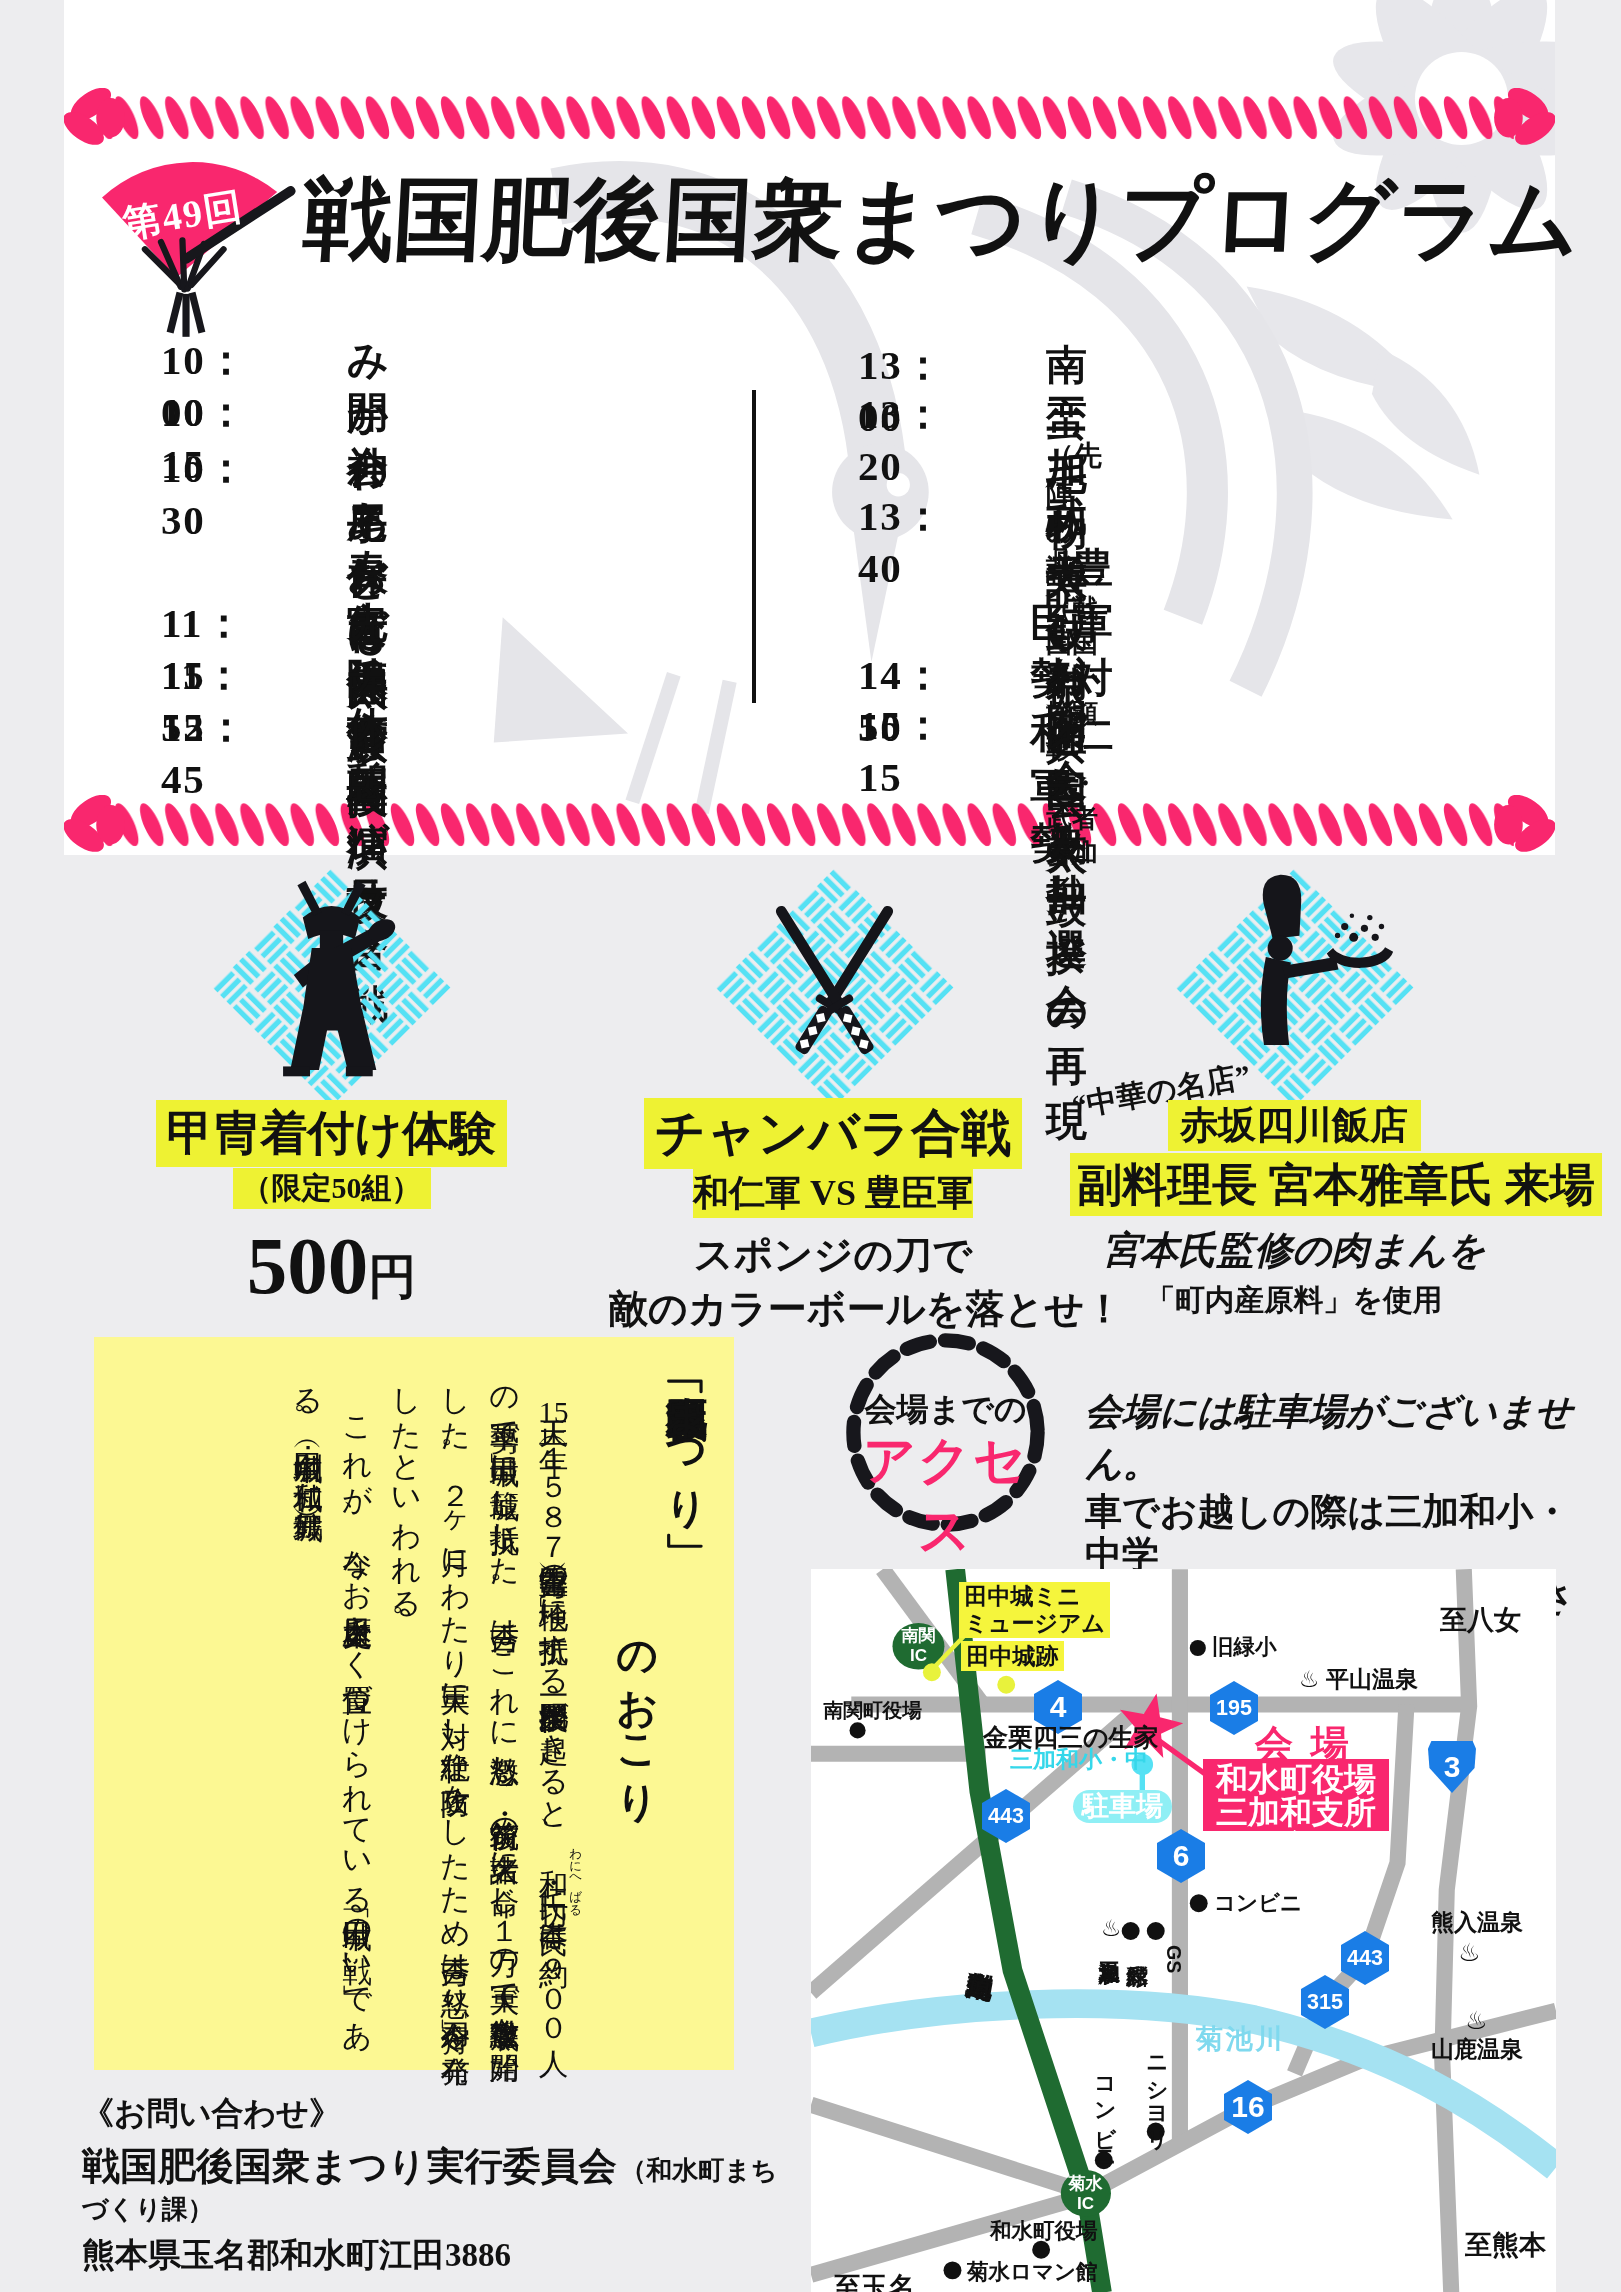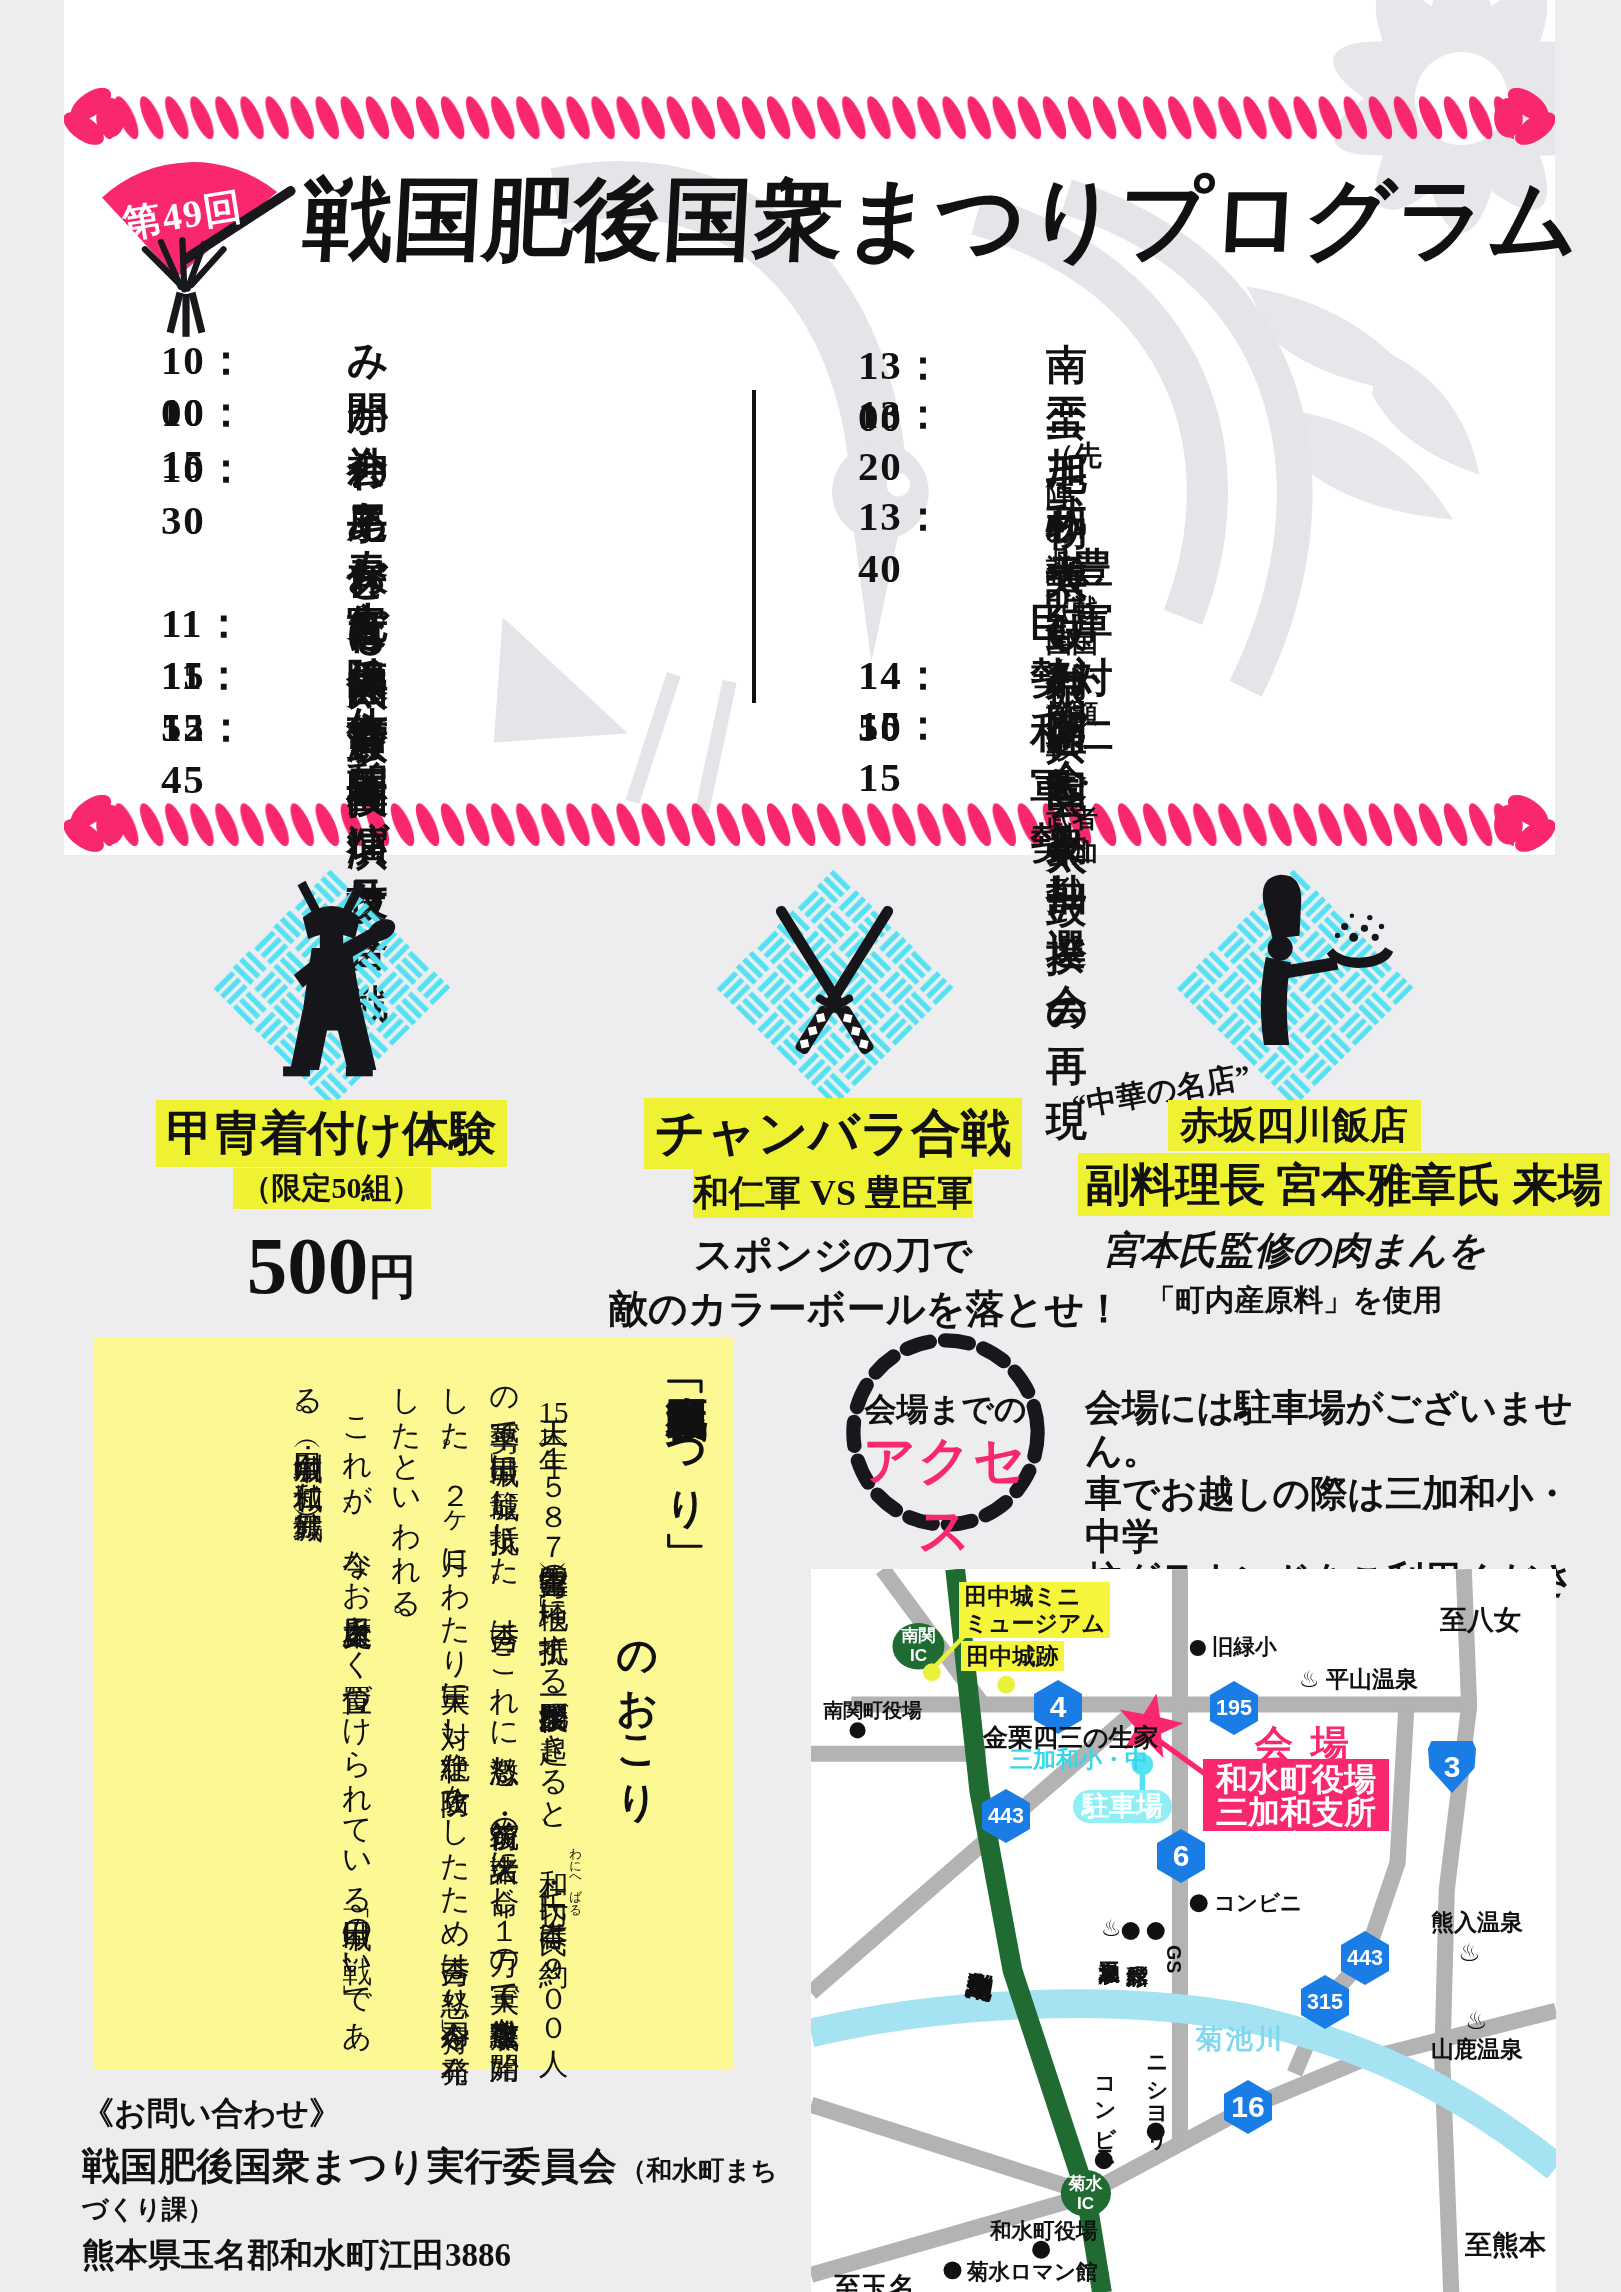--- a/index.html
+++ b/index.html
@@ -252,42 +252,42 @@
 <div class="abs center" style="left:609px;top:1098px;width:448px;">
   <div><span class="hl b" style="font-size:50px;">チャンバラ合戦</span></div>
   <div style="margin-top:0;"><span class="hl b" style="font-size:36px;padding:0 0;">和仁軍 VS 豊臣軍</span></div>
   <div class="b" style="font-size:39px;margin-top:10.7px;">スポンジの刀で</div>
   <div class="b" style="font-size:39px;white-space:nowrap;">敵のカラーボールを落とせ！</div>
 </div>
 
 <div class="abs" style="left:1071px;top:1071px;font-size:30px;font-weight:bold;transform:rotate(-10deg);">“中華の名店”</div>
 <div class="abs center" style="left:1070px;top:1100px;width:448px;">
   <div><span class="hl b" style="font-size:38px;padding:0 12.5px;">赤坂四川飯店</span></div>
-  <div style="margin-top:1.8px;margin-left:8px;"><span class="hl b" style="font-size:45px;white-space:nowrap;padding:1.8px 7.2px;">副料理長 宮本雅章氏 来場</span></div>
+  <div style="margin-top:1.8px;"><span class="hl b" style="font-size:45px;white-space:nowrap;padding:1.8px 7.2px;">副料理長 宮本雅章氏 来場</span></div>
   <div class="b" style="font-size:38px;margin-top:9px;font-style:italic;">宮本氏監修の肉まんを</div>
   <div class="b" style="font-size:29.6px;margin-top:3.6px;">「町内産原料」を使用</div>
 </div>
 
 <div class="abs hist" style="left:94px;top:1337px;width:640px;height:733px;">
   <div class="ttl">
     <div>和水町「戦国肥後国衆まつり」</div>
     <div class="l2">のおこり</div>
   </div>
   <p><span>天正</span><span class="tcy">15</span><span>年（１５８７年）豊臣秀吉の「検地」に抵抗する肥後国衆一揆が起きると、</span><ruby><span>和仁</span><rt>わに</rt></ruby><span>氏・</span><ruby><span>辺春</span><rt>へばる</rt></ruby><span>氏は約９００人の軍勢で「田中城」に籠城し抵抗した。秀吉はこれに激怒し、筑前・筑後の諸大名に命じ１万の大軍で徹底総攻撃を開始した。２ヶ月にわたり大軍に対し壮絶な攻防をしたため秀吉は怒り「刀狩令」を発布したといわれる。</span></p>
   <p>これが、今なお日本歴史上大きく位置づけられている「田中城の戦い」である。（田中城別名：和仁城、舞鶴城）</p>
 </div>
 
 <svg class="abs" style="left:840px;top:1327px;" width="211" height="211" viewBox="0 0 236 236">
   <circle cx="118" cy="118" r="103" fill="none" stroke="#17171c" stroke-width="16" stroke-dasharray="27 17" stroke-linecap="round"></circle>
 </svg>
 <div class="abs center b" style="left:840px;top:1388px;width:211px;font-size:32px;">会場までの</div>
 <div class="abs center b pink" style="left:840px;top:1426px;width:211px;font-size:52px;letter-spacing:1.8px;">アクセス</div>
 
 <div class="abs" style="left:1085px;top:1386px;width:502px;">
-  <div class="b" style="font-size:37px;line-height:43px;">会場には駐車場がございません。</div>
+  <div class="b" style="font-size:37px;line-height:52px;font-style:italic;">会場には駐車場がございません。</div>
   <div class="b" style="font-size:37px;line-height:43px;">車でお越しの際は三加和小・中学</div>
   <div class="b" style="font-size:37px;line-height:43px;">校グラウンドをご利用ください。</div>
 </div>
 
 <div class="abs card" style="left:811px;top:1569px;width:745px;height:724px;overflow:hidden;">
 
   <svg class="abs" style="left:0;top:0;" width="745" height="724" viewBox="0 0 832 808">
     <g stroke="#B3B3B3" stroke-width="18" fill="none">
       <path d="M45,151 H735"></path>
       <path d="M80,0 L193,153"></path>

